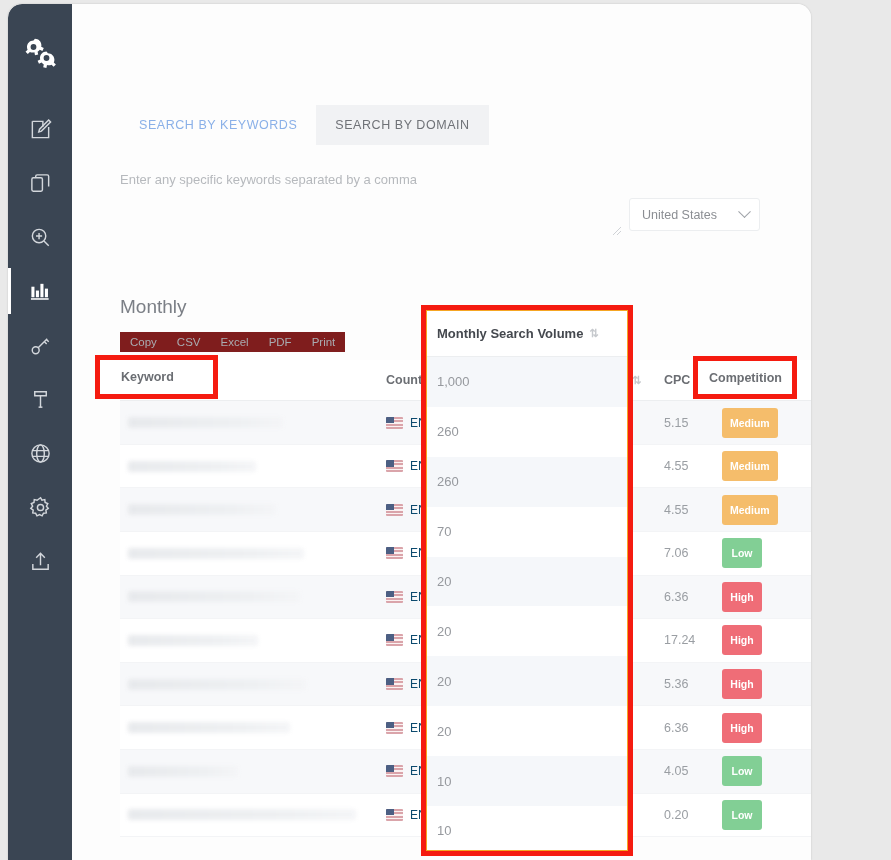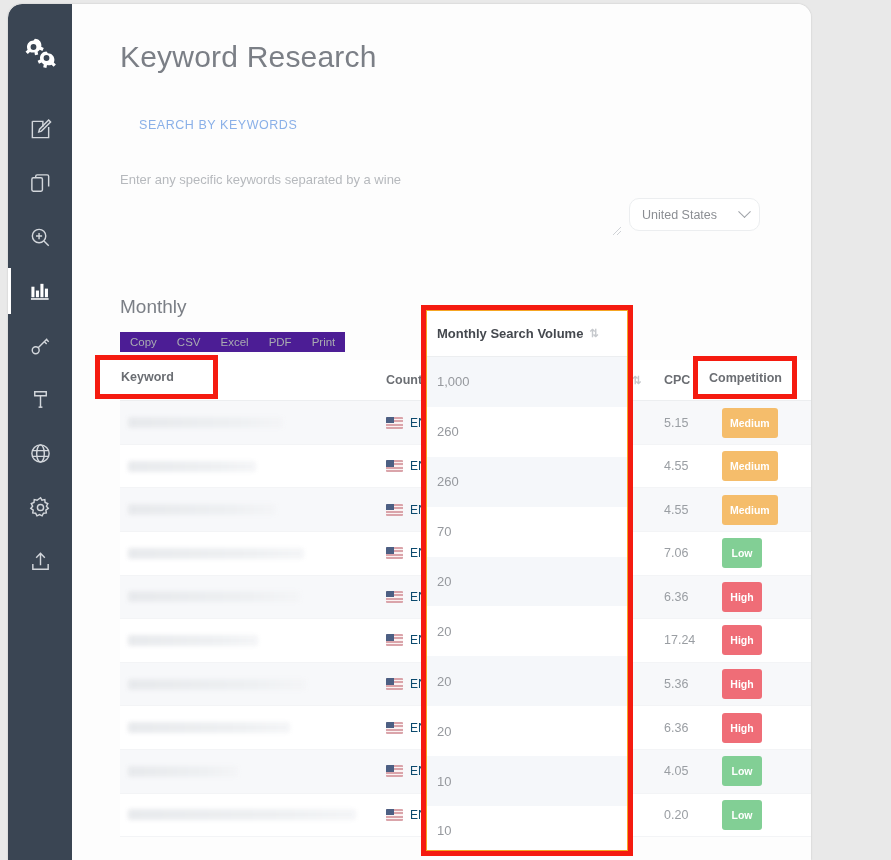--- a/index.html
+++ b/index.html
@@ -122,21 +122,21 @@
     position: absolute;
     left: 540px; top: 222px;
     width: 10px; height: 10px;
     pointer-events: none;
   }
   .country-select {
     position: absolute;
     left: 557px; top: 194px;
     width: 131px; height: 33px;
     border: 1px solid #eceef0;
-    border-radius: 10px;
+    border-radius: 3px;
     background: #fff;
     display: flex;
     align-items: center;
     justify-content: space-between;
     padding: 0 10px 0 12px;
     font-size: 12.5px;
     color: #8b8e93;
     cursor: pointer;
     text-align: right;
   }
@@ -159,21 +159,21 @@
     position: absolute;
     left: 48px; top: 328px;
     display: flex;
     background: #fafafa;
   }
   .export-btn {
     padding: 4px 10px;
     font-size: 11.5px;
     color: #a9acb1;
     cursor: pointer;
-    background: #4c1d95;
+    background: #7f1d1d;
   }
 
   
   .table {
     position: absolute;
     left: 48px; top: 356px;
     width: 691px;
     border-collapse: collapse;
     table-layout: fixed;
   }
@@ -402,27 +402,27 @@
       <div class="nav-icon">
         <svg width="23" height="23" viewBox="0 0 24 24" fill="none" stroke="#d3d7dc" stroke-width="1.5">
           <path d="M4 14.5V20h16v-5.5"></path>
           <path d="M12 16V3.5M7.5 8L12 3.5 16.5 8"></path>
         </svg>
       </div>
     </div>
 
     <div class="content">
 
-      <div class="page-title">Keyword Research</div>
 
       <div class="tabs">
         <div class="tab">SEARCH BY KEYWORDS</div>
-      </div>
-
-      <div class="form-hint">Enter any specific keywords separated by a wine</div>
+        <div class="tab inactive-style">SEARCH BY DOMAIN</div>
+      </div>
+
+      <div class="form-hint">Enter any specific keywords separated by a comma</div>
 
       <svg class="resize-grip" viewBox="0 0 10 10">
         <path d="M9 1L1 9M9 5L5 9" stroke="#cfd2d6" stroke-width="1"></path>
       </svg>
 
       <div class="country-select">
         <span>United States</span>
         <span class="chev"></span>
       </div>
 

